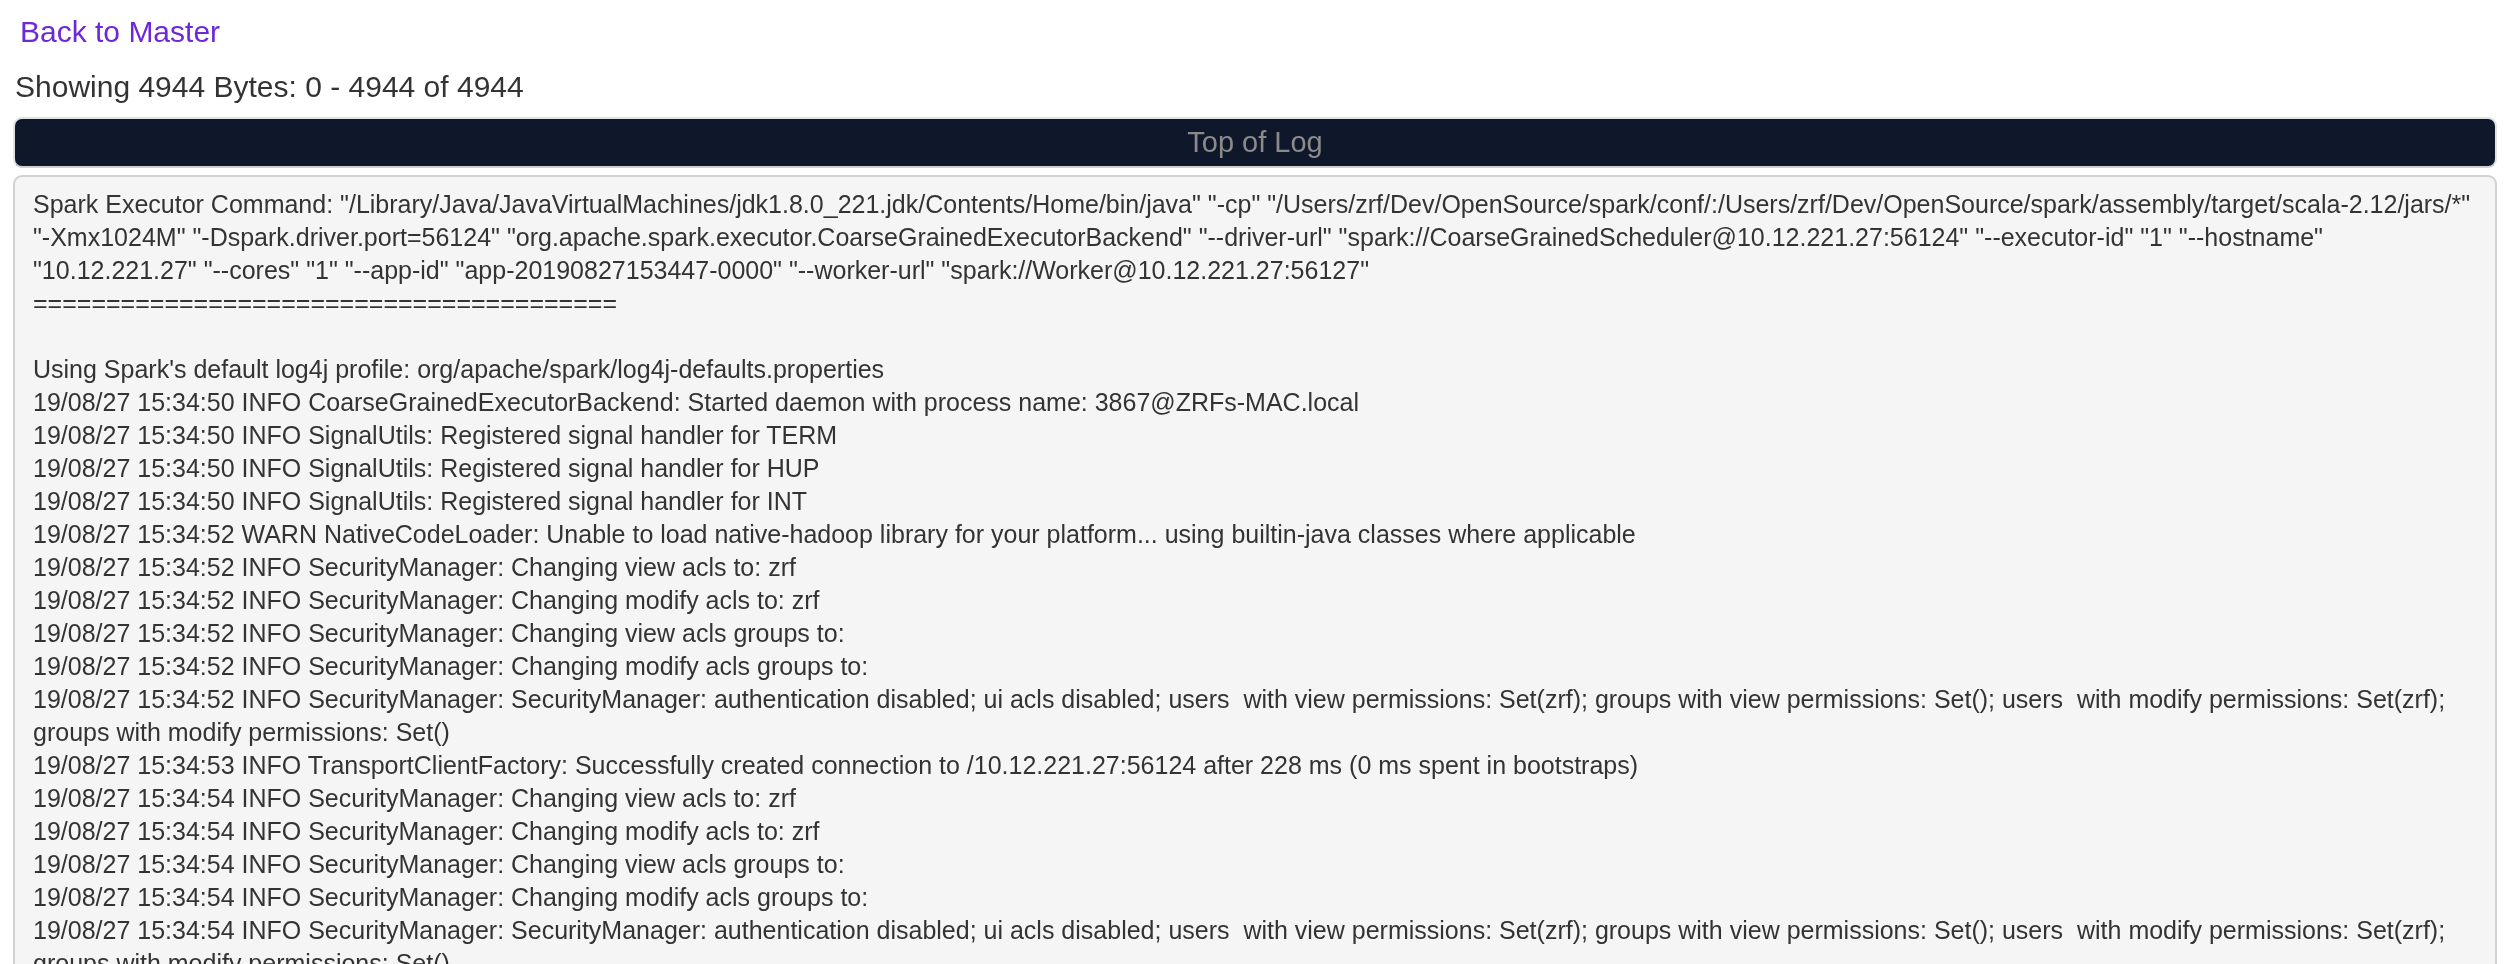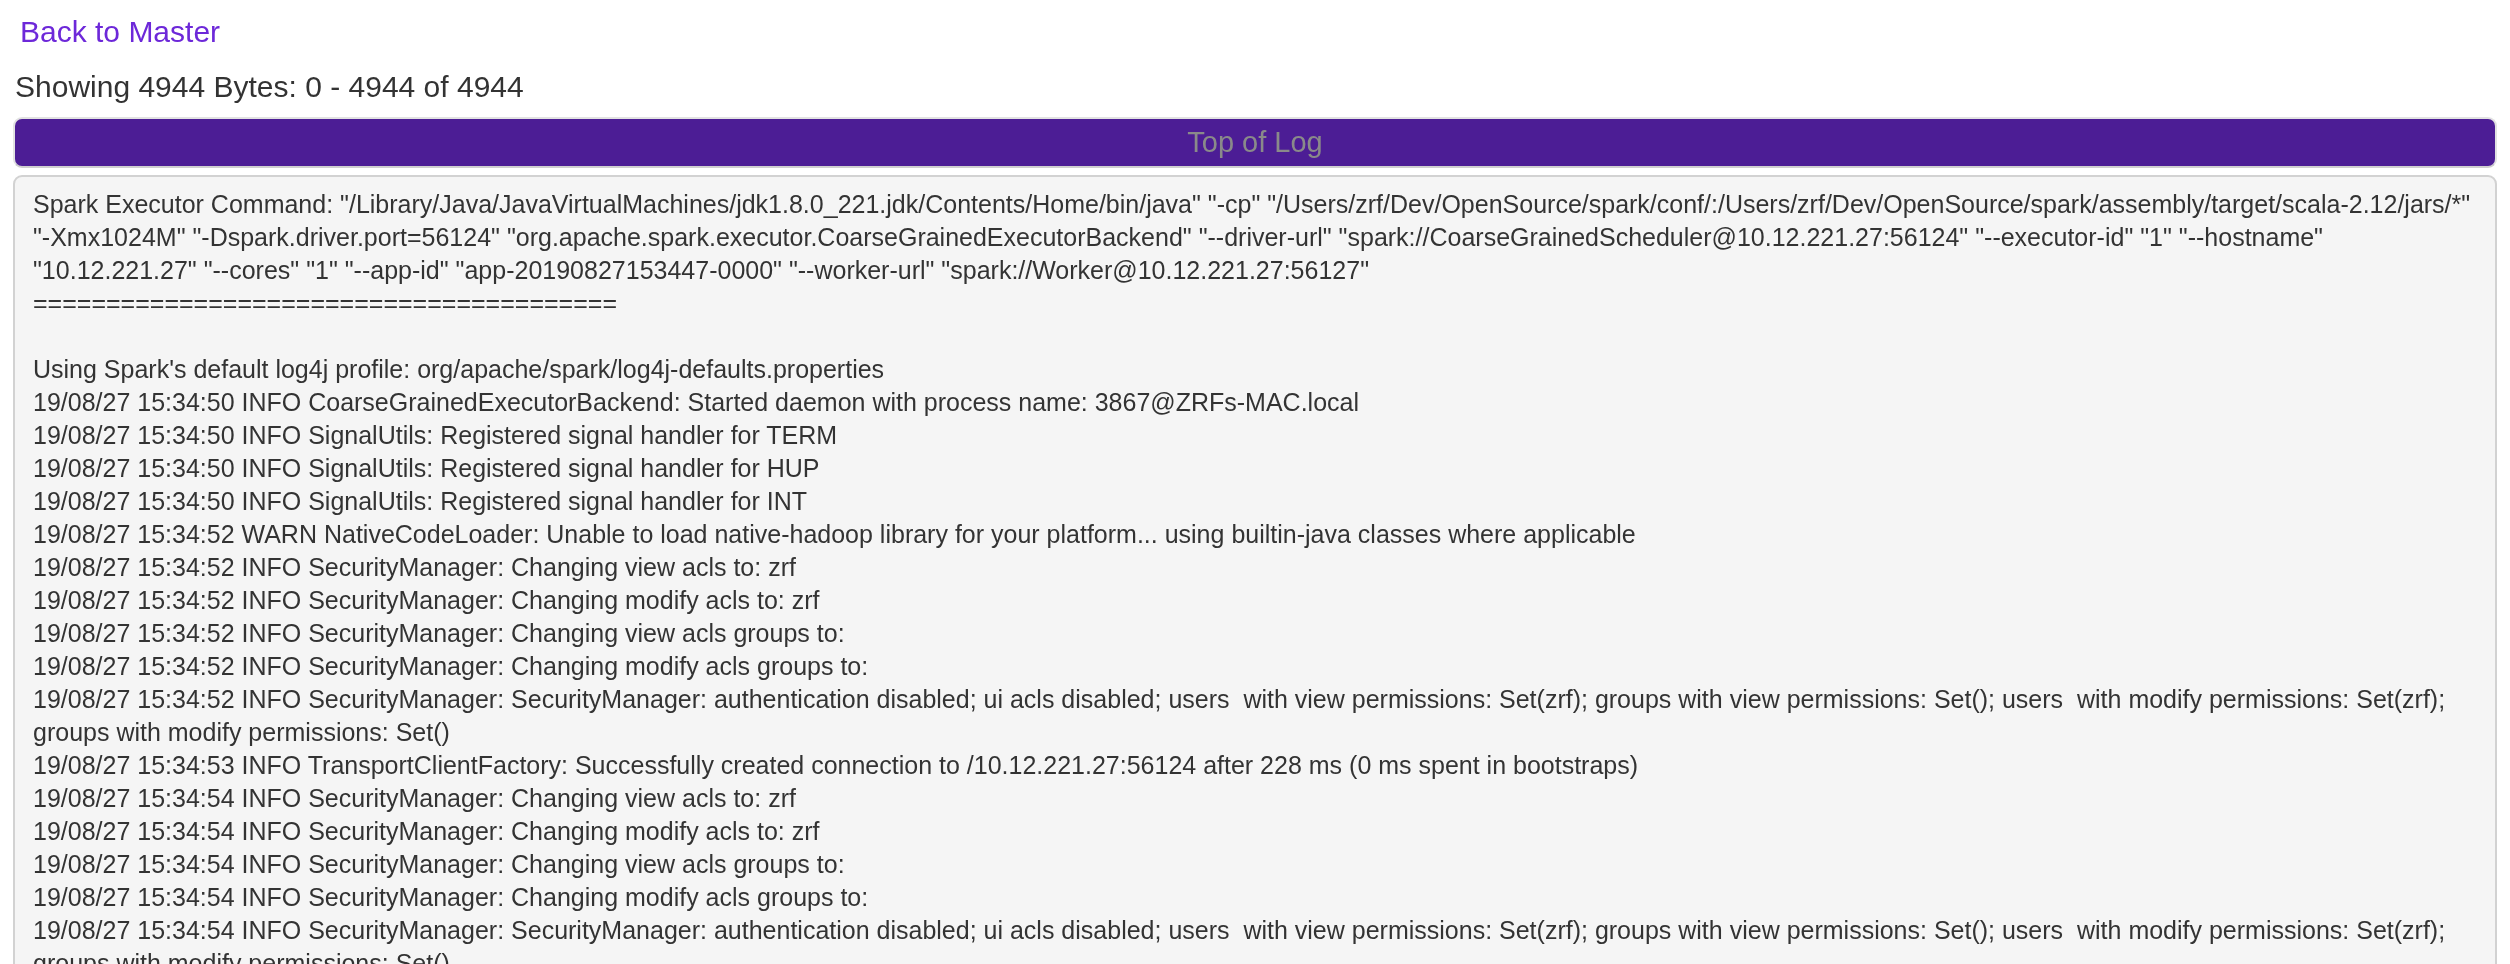--- a/index.html
+++ b/index.html
@@ -33,21 +33,21 @@
     margin: 18px 0 8px 2px;
     font-size: 30px;
     line-height: 37px;
     color: #333333;
   }
   .log-state-btn {
     display: block;
     width: 100%;
     height: 51px;
     margin-top: 12px;
-    background: #4c1d95;
+    background: #0f172a;
     border: 2px solid #e2e2e2;
     border-bottom-color: #cfcfcf;
     border-radius: 9px;
     color: #8a8a8a;
     font-family: "Liberation Sans", "DejaVu Sans", sans-serif;
     font-size: 29px;
     text-align: center;
     padding: 0;
     cursor: default;
   }

